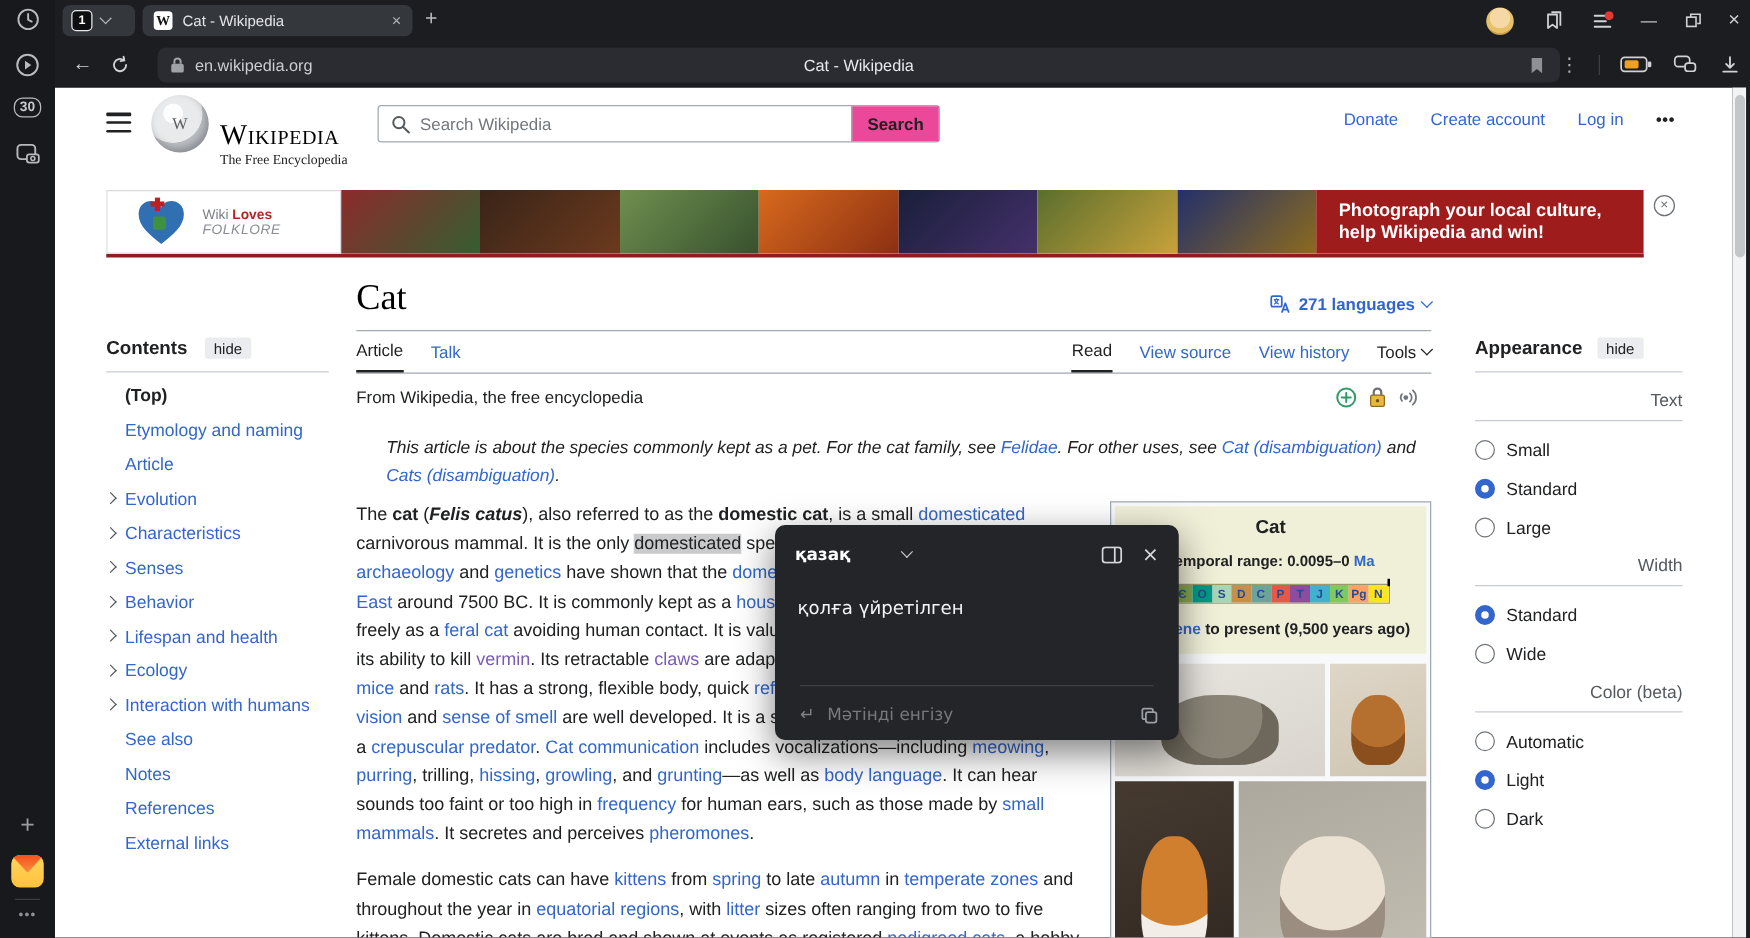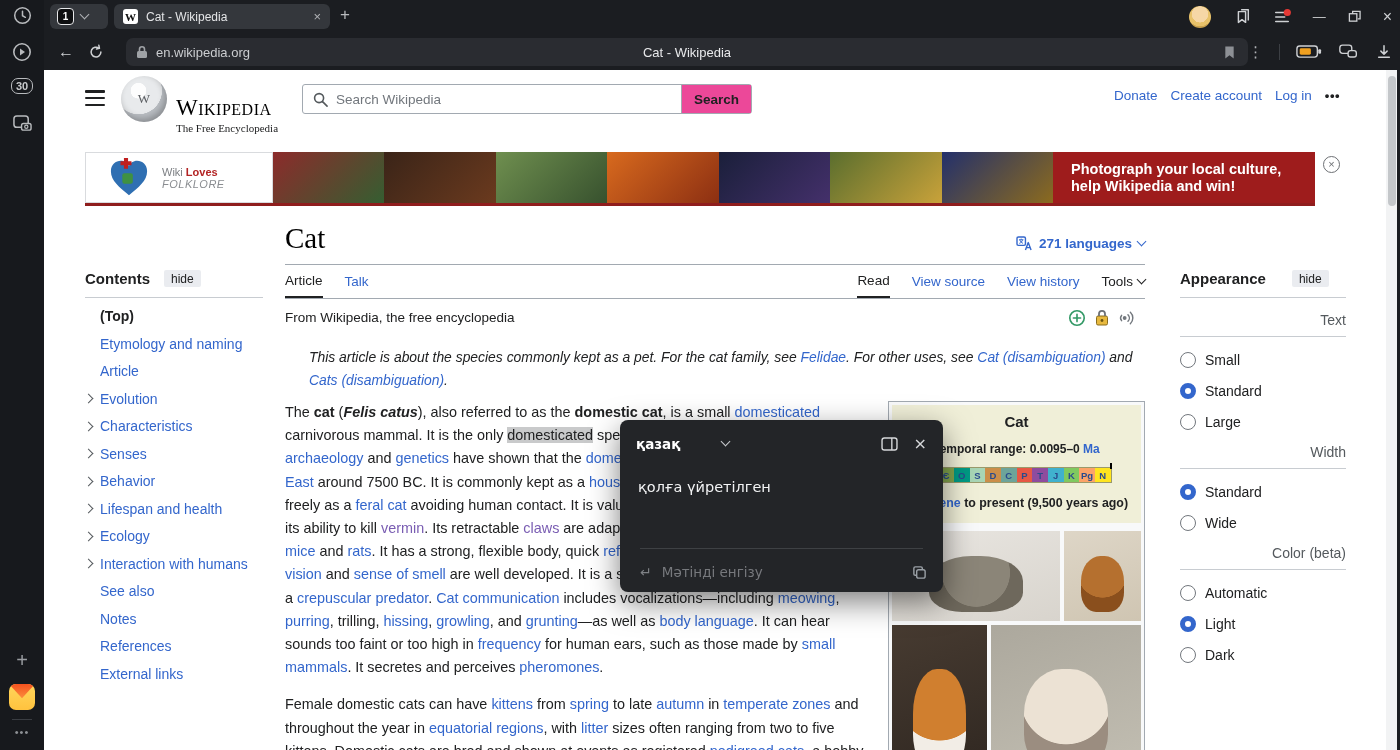--- a/index.html
+++ b/index.html
@@ -49,21 +49,21 @@
     background:radial-gradient(circle at 38% 32%,#fdfdfd 0 18%,#e8eaec 19% 55%,#b9bdc2 56% 100%);
     box-shadow:inset -2px -3px 6px rgba(0,0,0,.25); display:flex; align-items:center; justify-content:center;
     color:#5a5d61; font-family:"Liberation Serif",serif; font-size:13px; }
   .wordmark { position:absolute; left:132px; top:10px; font-family:"Liberation Serif", serif;margin-top:15px; }
   .wordmark .wm { font-size:23px; letter-spacing:.5px; color:#000; }
   .wordmark .tg { font-size:11px; color:#202122; margin-top:1px; }
   .wsearch { position:absolute; left:258px; top:14px; width:450px; height:30px; border:1px solid #a2a9b1; border-radius:3px; display:flex; align-items:center; background:#fff; }
   .wsearch input { flex:1; border:none; outline:none; font-size:13.5px; color:#0c4a6e; font-family:inherit; }
   .wsearch input::placeholder { color:#72777d; }
   .search-btn { height:100%; border-left:1px solid #a2a9b1; background:#ec4899; display:flex; align-items:center; padding:0 12px; font-weight:bold; font-size:13.5px; color:#202122; }
-  .wh-links { position:absolute; right:46px; top:18px; display:flex; align-items:center; gap:13px; font-size:13.5px; }
+  .wh-links { position:absolute; right:46px; top:18px; display:flex; align-items:center; gap:26px; font-size:13.5px; }
   .wh-links .lnk { color:#36c; }
   .wh-dots { color:#202122; font-size:13px; letter-spacing:.5px; font-weight:bold; }
 
   
   .banner { position:absolute; left:41px; top:82px; width:1230px; height:54px; display:flex; border-bottom:3px solid #8f1d1d; overflow:hidden; }
   .bn-logo { width:188px; background:#fff; border:1px solid #d9dbde; display:flex; align-items:center; gap:12px; padding-left:22px; }
   .bn-text1 { font-size:11px; color:#7c7f83; }
   .bn-text1 b { color:#b32424; }
   .bn-text2 { font-size:11px; color:#8a8d91; font-style:italic; letter-spacing:.5px; }
   .bn-strip { flex:1; display:flex; }
@@ -78,21 +78,21 @@
   .chip { background:#eaecf0; border-radius:2px; font-size:12px; padding:1.5px 7px; color:#202122; }
   .toc ul { list-style:none; margin-top:10px; }
   .toc li { display:flex; align-items:center; margin-bottom:11.5px; min-height:15px; }
   .toc a { color:#36c; text-decoration:none; }
   .toc .top a { color:#202122; font-weight:bold; }
   .chev { width:7px; height:7px; border-right:1.6px solid #54595d; border-bottom:1.6px solid #54595d; display:inline-block; transform:rotate(-45deg); margin:0 8px 0 0; }
   .toc li .pad { width:15px; display:inline-block; }
 
   
   .appearance { position:absolute; left:1136px; top:200px; width:166px; font-size:14px; }
-  .ap-head { display:flex; align-items:center; gap:26px; padding-bottom:10px; border-bottom:1px solid #c8ccd1; }
+  .ap-head { display:flex; align-items:center; gap:12px; padding-bottom:10px; border-bottom:1px solid #c8ccd1; }
   .ap-head b { font-size:15px; }
   .ap-group-label { color:#54595d; margin-top:14px; padding-bottom:8px; border-bottom:1px solid #c8ccd1;text-align:right; }
   .ap-opt { display:flex; align-items:center; gap:9px; margin-top:15px; }
   .radio { width:16px; height:16px; border-radius:50%; border:1px solid #72777d; background:#fff; }
   .radio.sel { border:5px solid #36c; }
 
   
   .main { position:absolute; left:241px; top:152px; width:860px; }
   .main h1 { font-family:"Liberation Serif", serif; font-weight:400; font-size:29px; color:#000; }
   .lang-btn { position:absolute; right:0; top:14px; display:flex; align-items:center; gap:6px; color:#36c; font-weight:bold; font-size:13.5px; }

